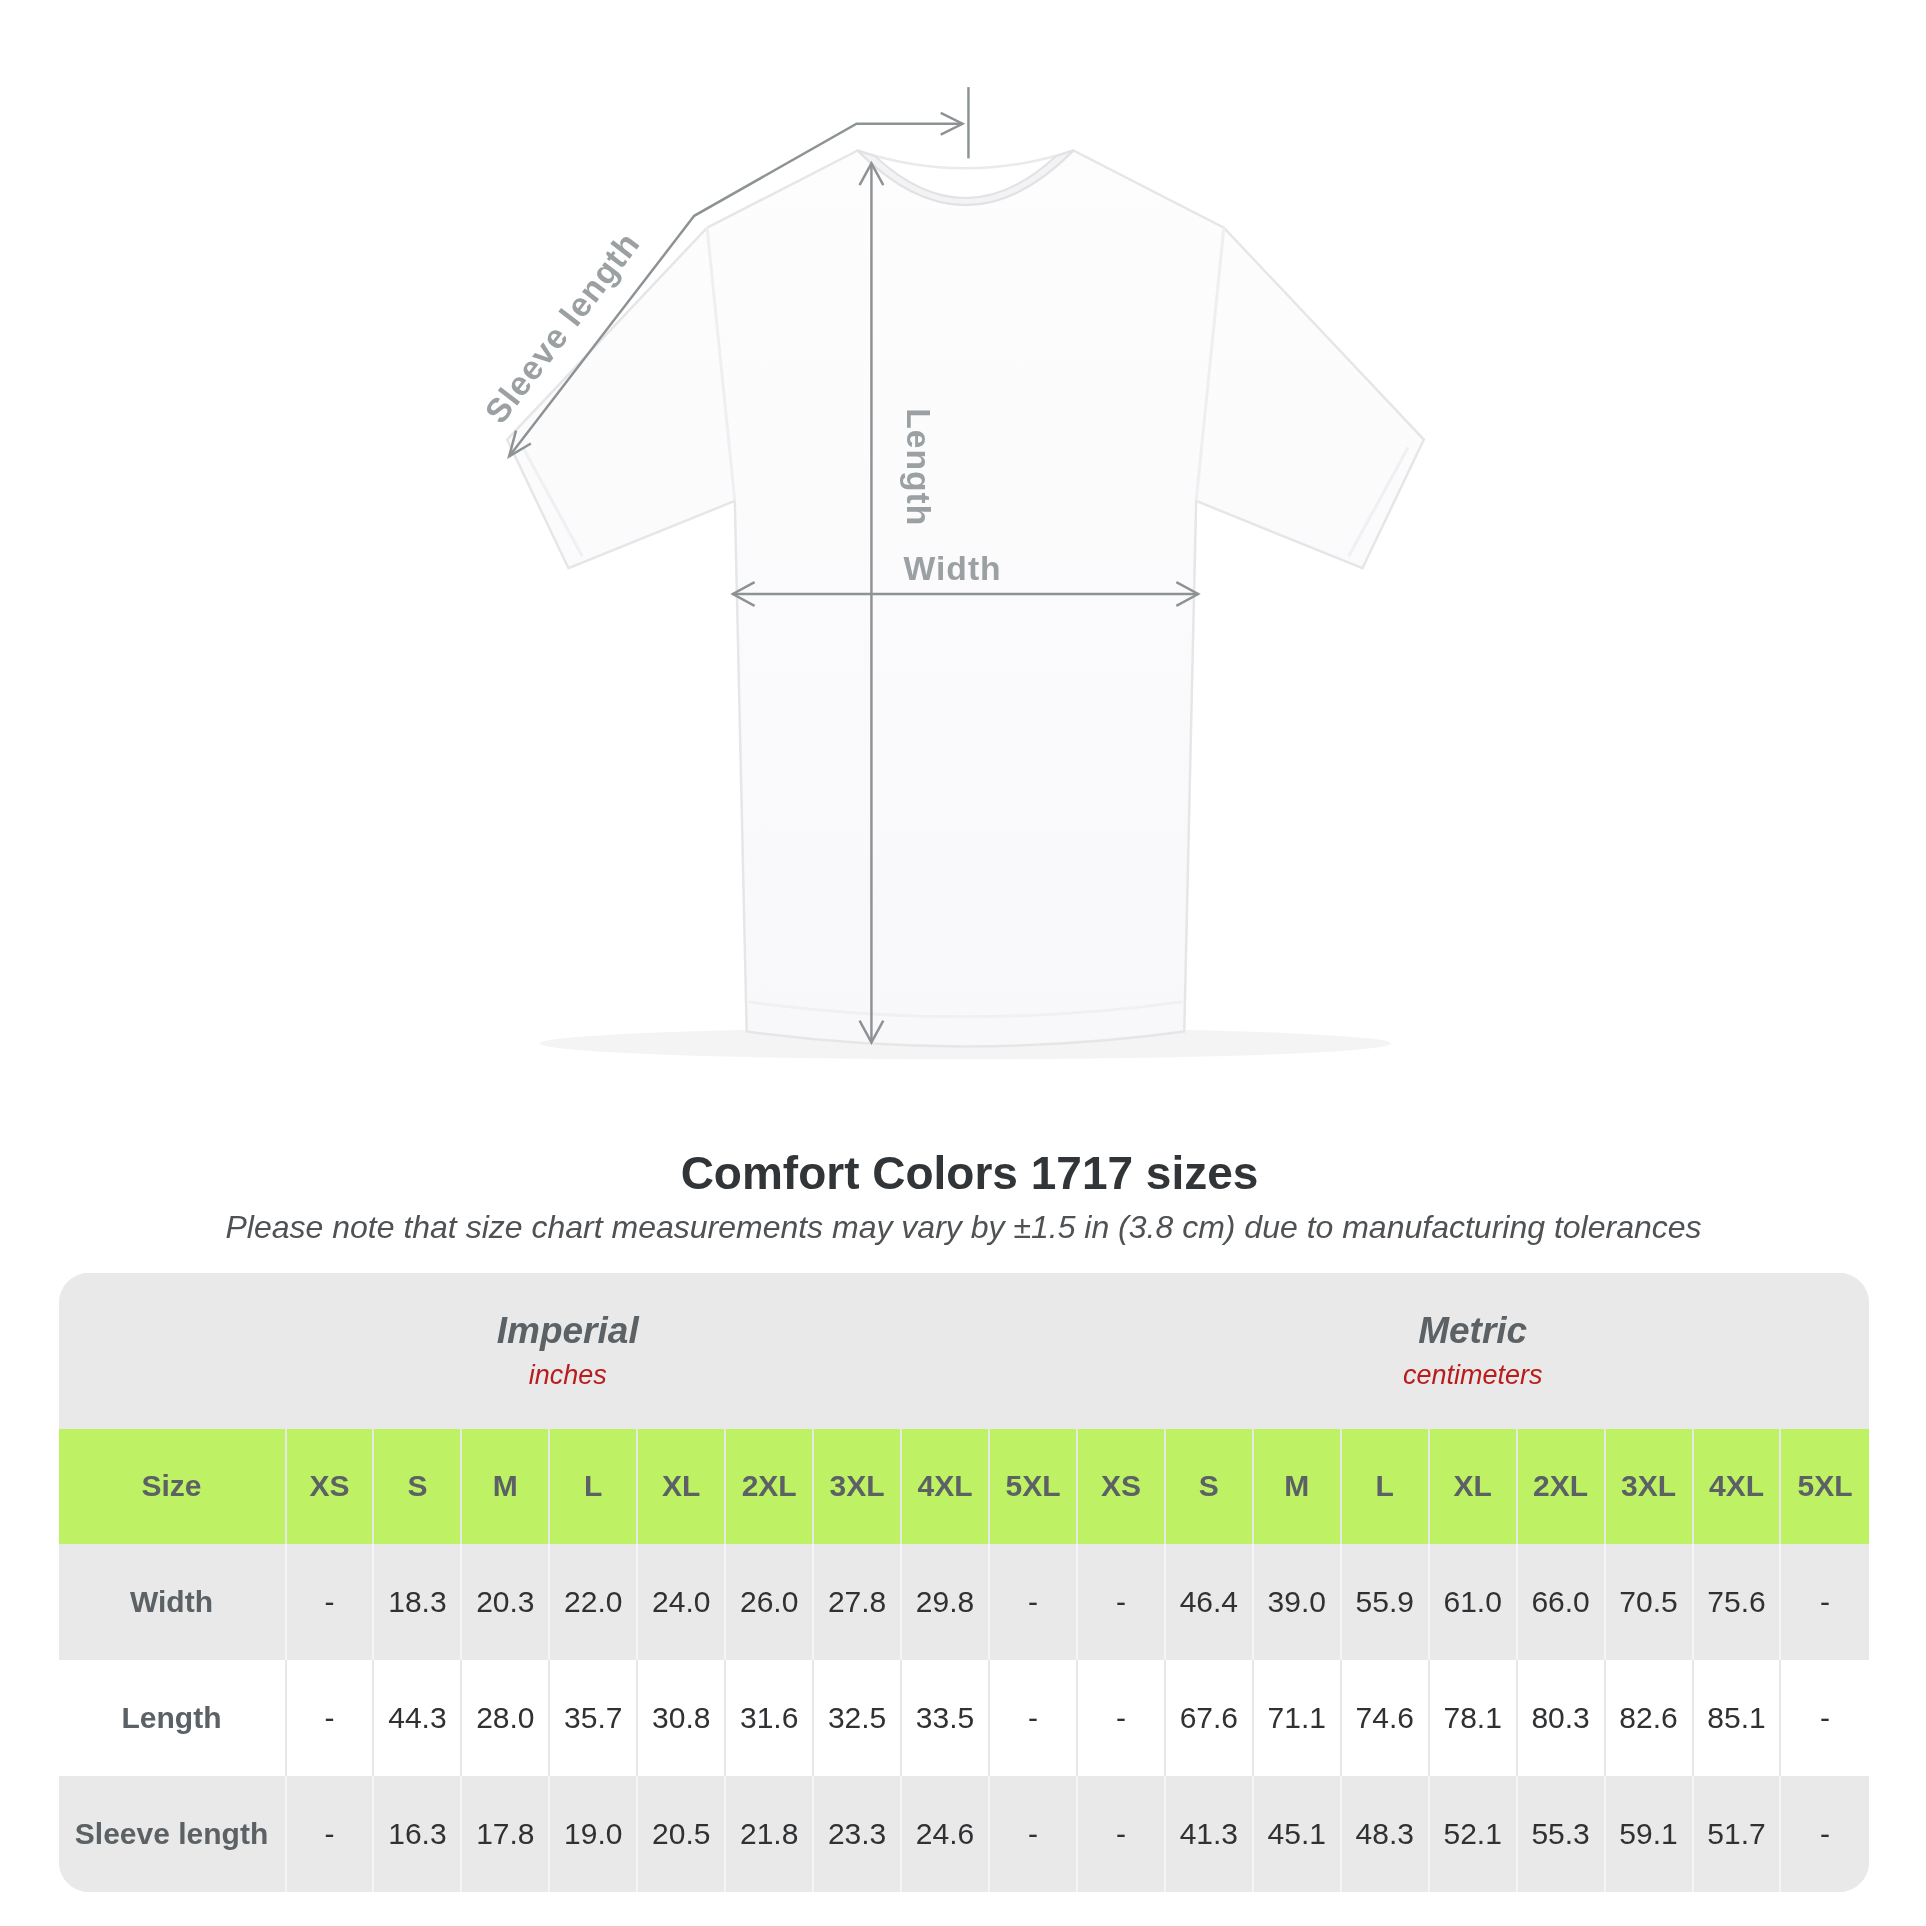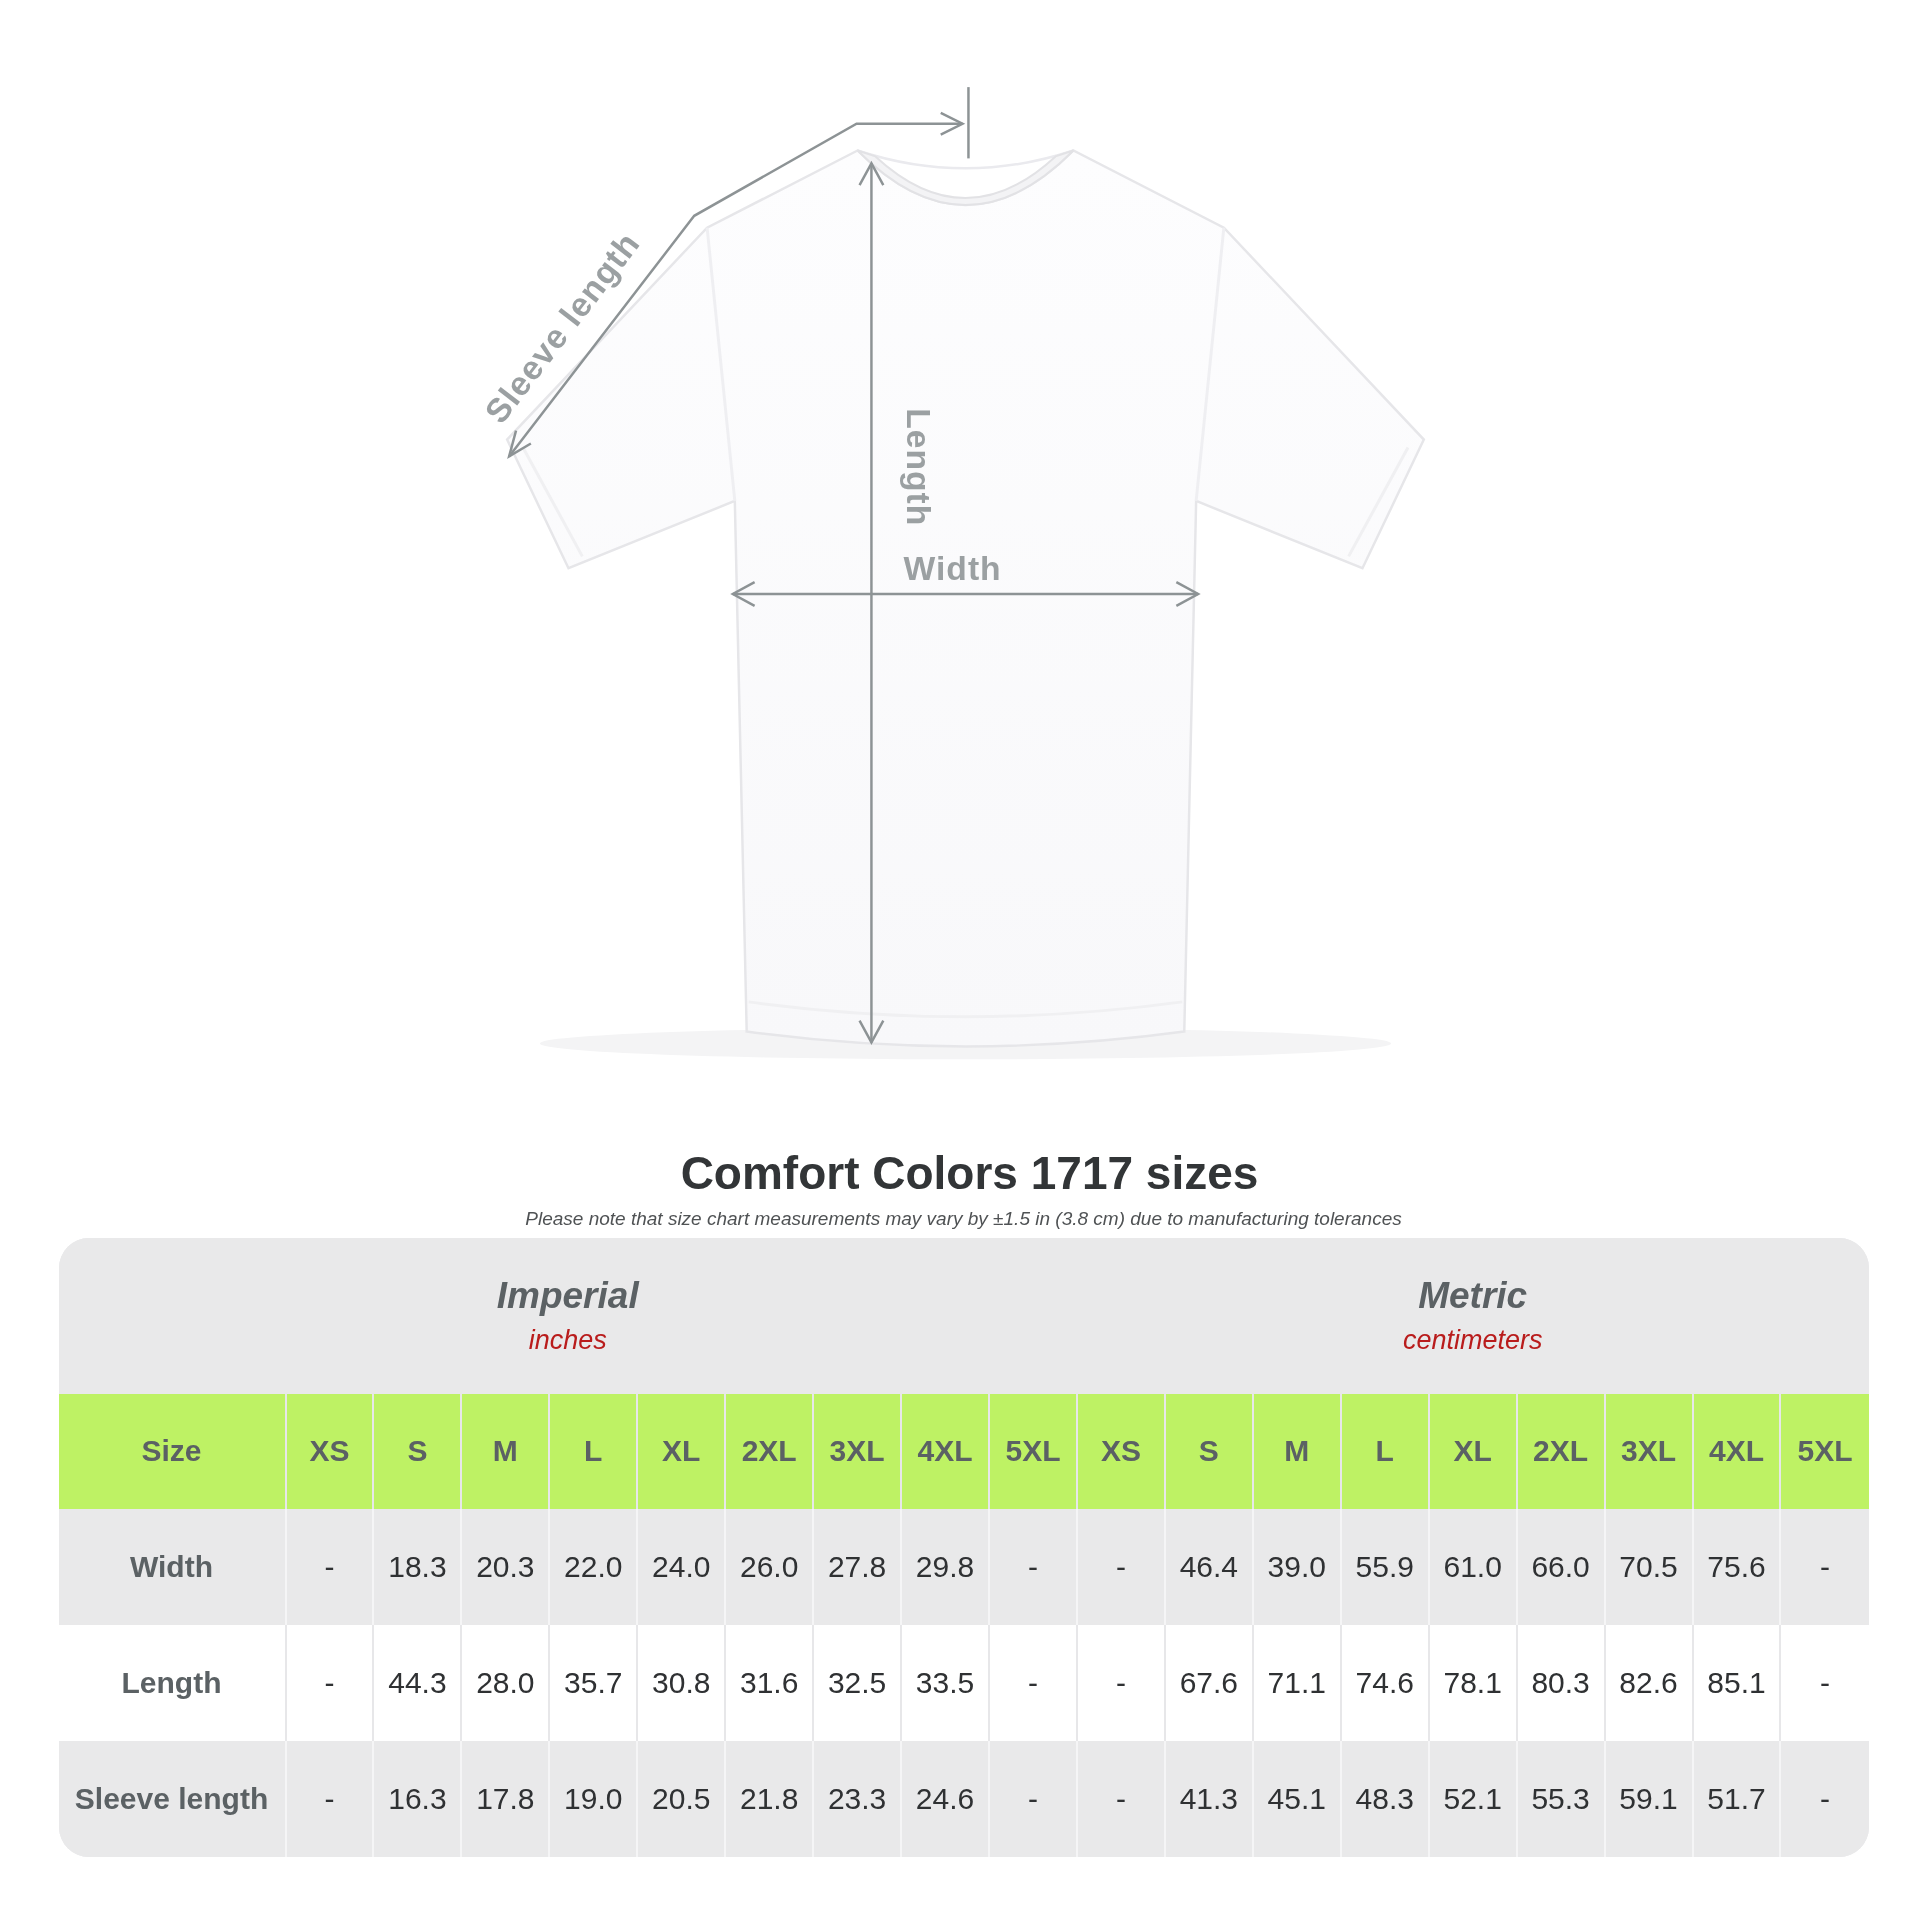--- a/index.html
+++ b/index.html
@@ -14,26 +14,26 @@
   .diagram{position:relative;width:1927px;height:1087px;}
   .diagram svg{position:absolute;left:0;top:0;}
 
   
   .title{
     margin:59px 0 0 12px;text-align:center;
     font-size:46px;font-weight:bold;color:#323537;line-height:1.2;
   }
   .subtitle{
     margin:6px 0 0 0;text-align:center;font-style:italic;
-    font-size:19px;color:#4f5254;line-height:1.3;
+    font-size:32px;color:#4f5254;line-height:1.3;
   }
 
   
   .table-wrap{
-    width:1810px;margin:6px auto 0 auto;
+    width:1810px;margin:24px auto 0 auto;
     background:#e9e9ea;border-radius:30px;overflow:hidden;
   }
   table.sizes{
     width:100%;border-collapse:collapse;table-layout:fixed;
   }
   col.label-col{width:227px;}
   
   tr.section-row th{
     height:156px;background:#e9e9ea;border:none;vertical-align:middle;
     padding:0;

